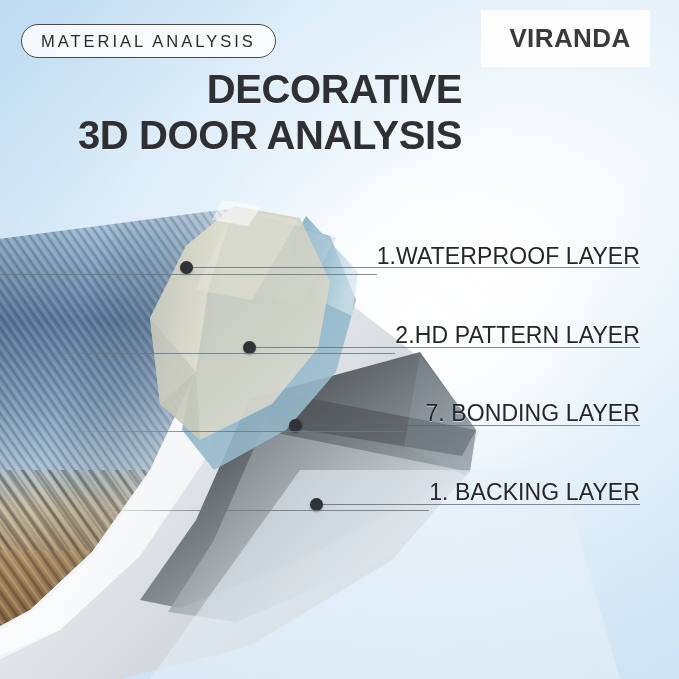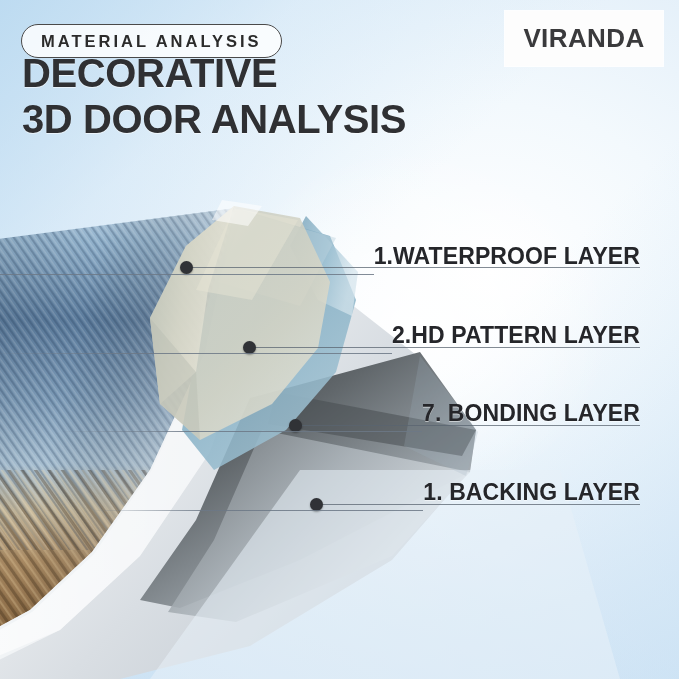--- a/index.html
+++ b/index.html
@@ -59,51 +59,53 @@
     align-items: center;
     border: 1.4px solid #4a4a4a;
     border-radius: 17px;
     background: rgba(255,255,255,0.82);
     box-sizing: border-box;
   }
   .pill span {
     font-size: 16.5px;
     letter-spacing: 3.0px;
     color: #2b2b2b;
-    font-weight: 700;
+    font-weight: 400;
     white-space: nowrap;
   }
 
   .headline {
     position: absolute;
     left: 22px;
-    top: 50px;
+    top: 66px;
     width: 440px;
+    text-align: right;
   }
   .headline .line {
     font-size: 40px;
     line-height: 46px;
     font-weight: 700;
     color: #2f3033;
     letter-spacing: -0.4px;
     white-space: nowrap;
     text-shadow: 0 1px 0 rgba(255,255,255,0.55);
   }
 
   .logo-box {
     position: absolute;
-    left: 505px;
+    left: 482px;
     top: 11px;
     width: 158px;
     height: 55px;
     background: #fdfdfd;
     display: flex;
     align-items: center;
     justify-content: center;
     box-shadow: 0 0 0 1px rgba(255,255,255,0.9);
+    padding-left: 9px;
   }
   .logo-box span {
     font-size: 26px;
     font-weight: 700;
     color: #3a3a3c;
     letter-spacing: 0.4px;
   }
 
   
   .art {
@@ -115,21 +117,21 @@
   }
 
   
   .callout {
     position: absolute;
     right: 39px;
     text-align: right;
   }
   .callout .txt {
     font-size: 23px;
-    font-weight: 700;
+    font-weight: 400;
     color: #25262a;
     letter-spacing: 0.1px;
     white-space: nowrap;
     display: block;
     line-height: 26px;
     text-shadow: 0 1px 0 rgba(255,255,255,0.5);
   }
   .callout .rule {
     display: block;
     height: 1px;

